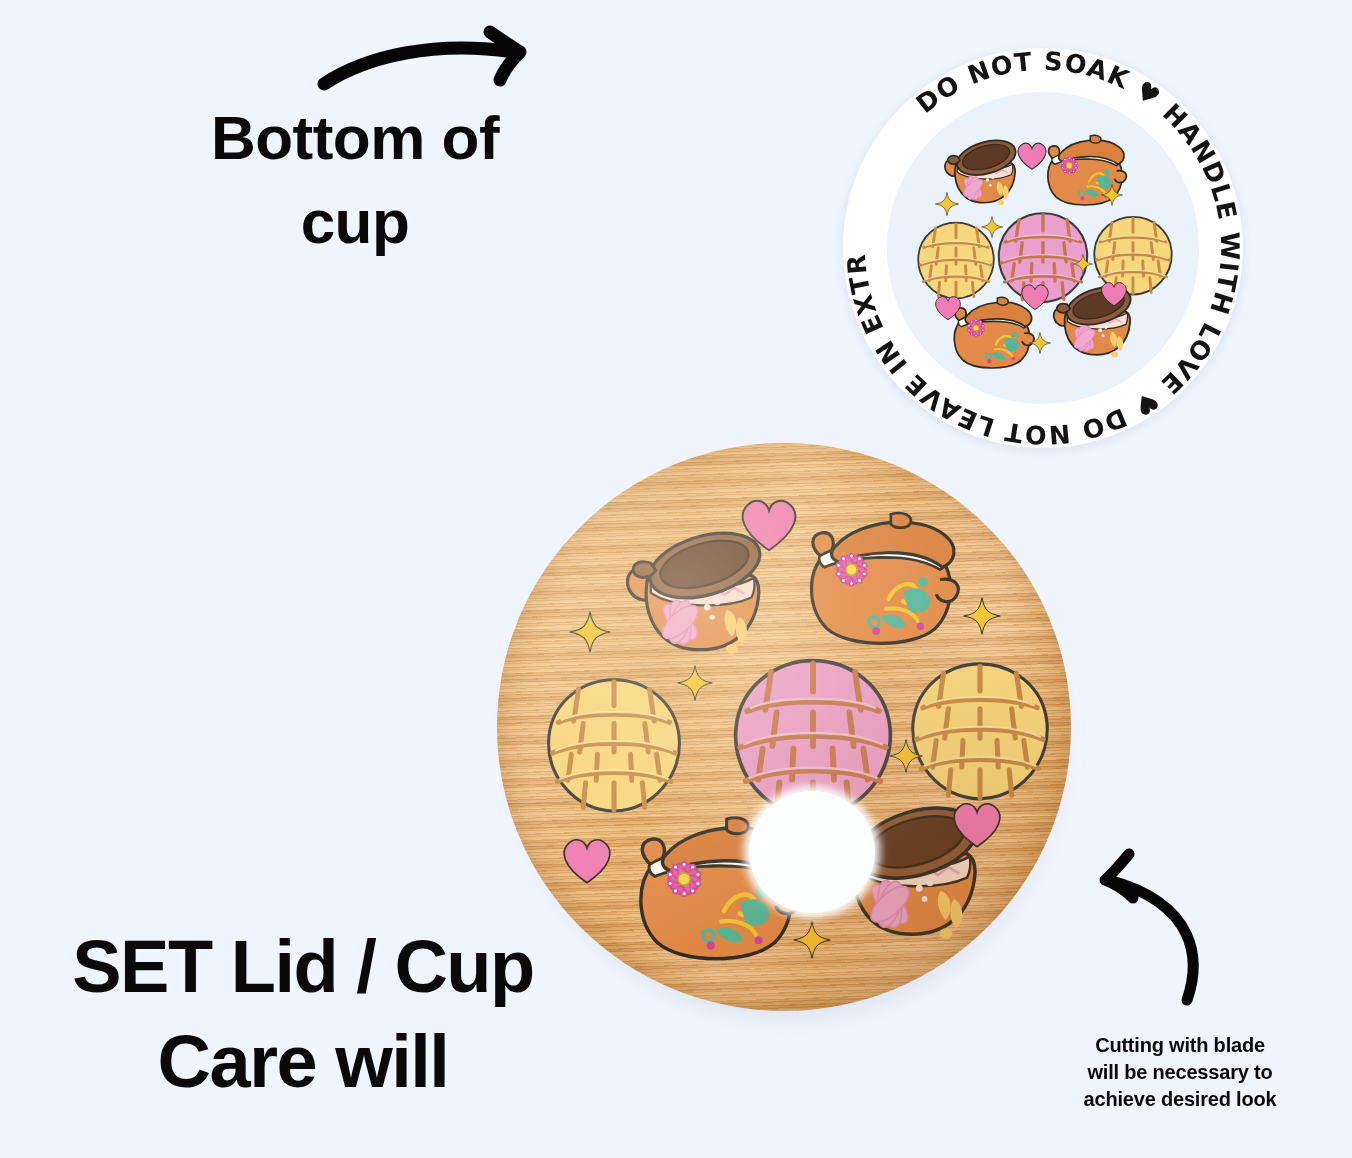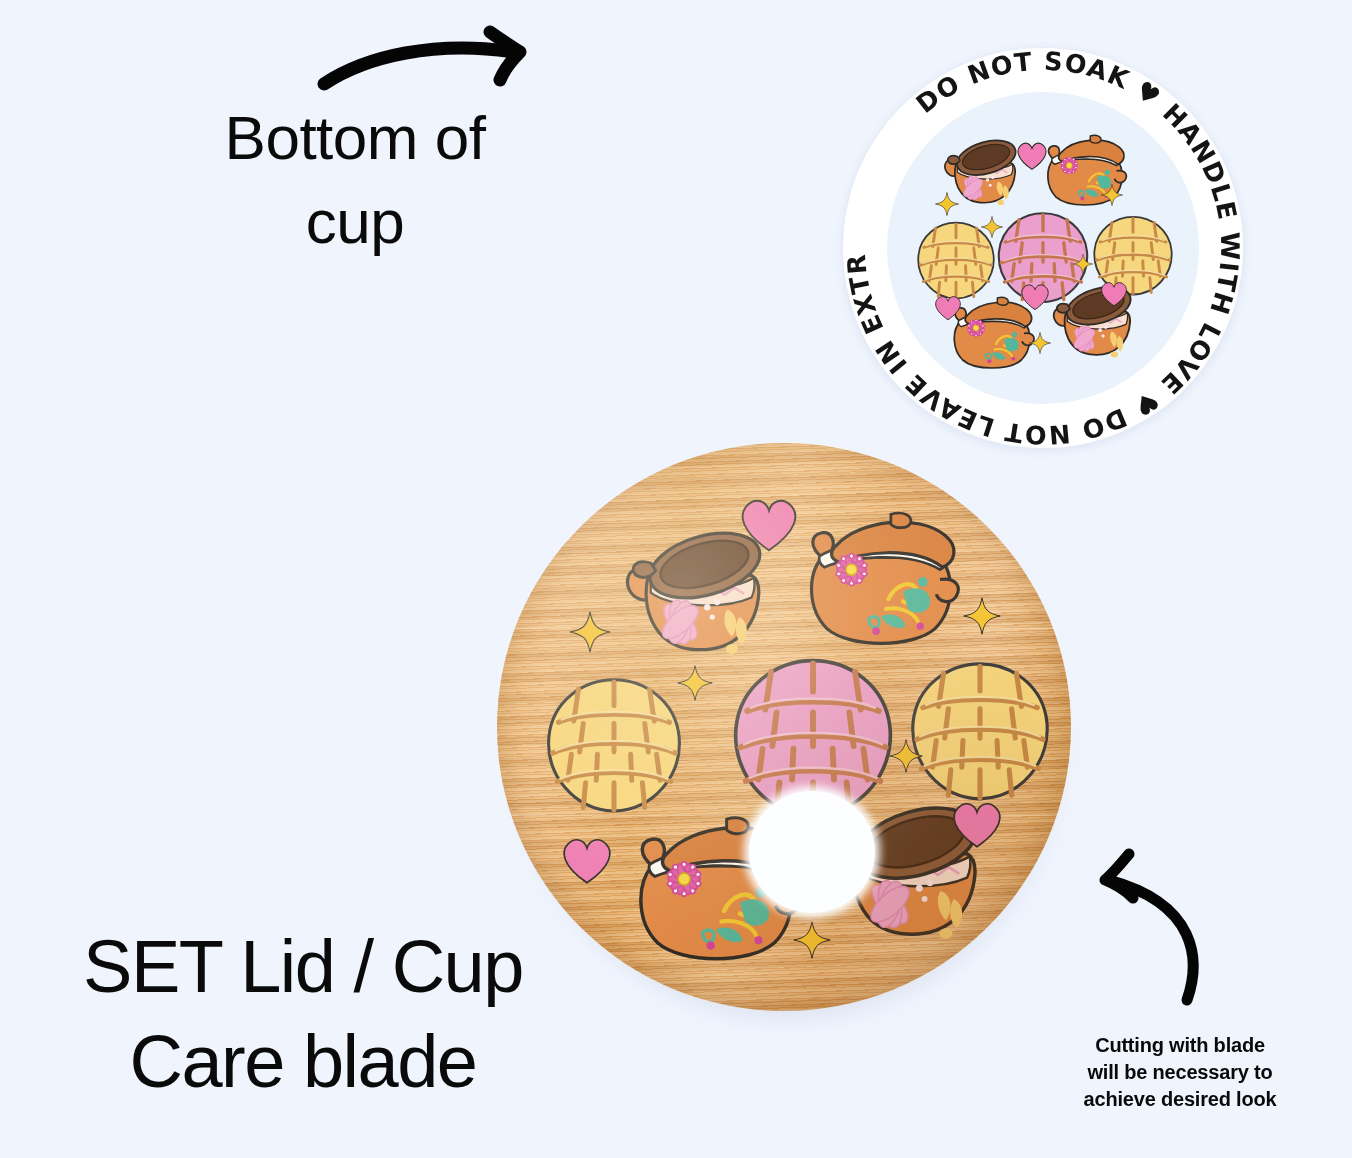--- a/index.html
+++ b/index.html
@@ -9,21 +9,21 @@
     font-family:"Liberation Sans", sans-serif;
     overflow:hidden;
     position:relative;
   }
   .stage{position:absolute;inset:0;}
 
   
   .anno{
     position:absolute;
     color:#0a0a0a;
-    font-weight:400;
+    font-weight:700;
     text-align:center;
     line-height:1.12;
     letter-spacing:-0.5px;
     white-space:pre-line;
   }
   #anno-top{left:145px;top:96px;width:420px;font-size:62px;line-height:1.35;}
   #anno-bottomleft{left:8px;top:920px;width:590px;font-size:74px;line-height:1.28;letter-spacing:-1.5px;}
   #anno-bottomright{left:1030px;top:1032px;width:300px;font-size:20px;line-height:1.35;font-weight:700;letter-spacing:-0.2px;}
 
   .arrow{position:absolute;}
@@ -94,21 +94,21 @@
 cup</div>
 
   <div class="arrow" id="arrow-top" style="left:318px;top:22px;width:225px;height:66px;">
     <svg width="225" height="66" viewBox="0 0 225 66">
       <path d="M6 62 C 48 34, 118 18, 196 30" fill="none" stroke="#050505" stroke-width="13" stroke-linecap="round"></path>
       <path d="M172 10 C 186 20, 196 26, 202 30 C 194 38, 186 48, 182 58" fill="none" stroke="#050505" stroke-width="13" stroke-linecap="round" stroke-linejoin="round"></path>
     </svg>
   </div>
 
   <div class="anno" id="anno-bottomleft">SET Lid / Cup
-Care blade</div>
+Care will</div>
 
   <div class="arrow" id="arrow-bottom" style="left:1085px;top:848px;width:160px;height:160px;">
     <svg width="160" height="160" viewBox="0 0 160 160">
       <path d="M102 152 C 116 112, 112 56, 24 32" fill="none" stroke="#050505" stroke-width="11" stroke-linecap="round"></path>
       <path d="M44 6 C 34 18, 26 27, 20 32 C 30 36, 40 42, 48 50" fill="none" stroke="#050505" stroke-width="11" stroke-linecap="round" stroke-linejoin="round"></path>
     </svg>
   </div>
 
   <div class="anno" id="anno-bottomright">Cutting with blade
 will be necessary to

